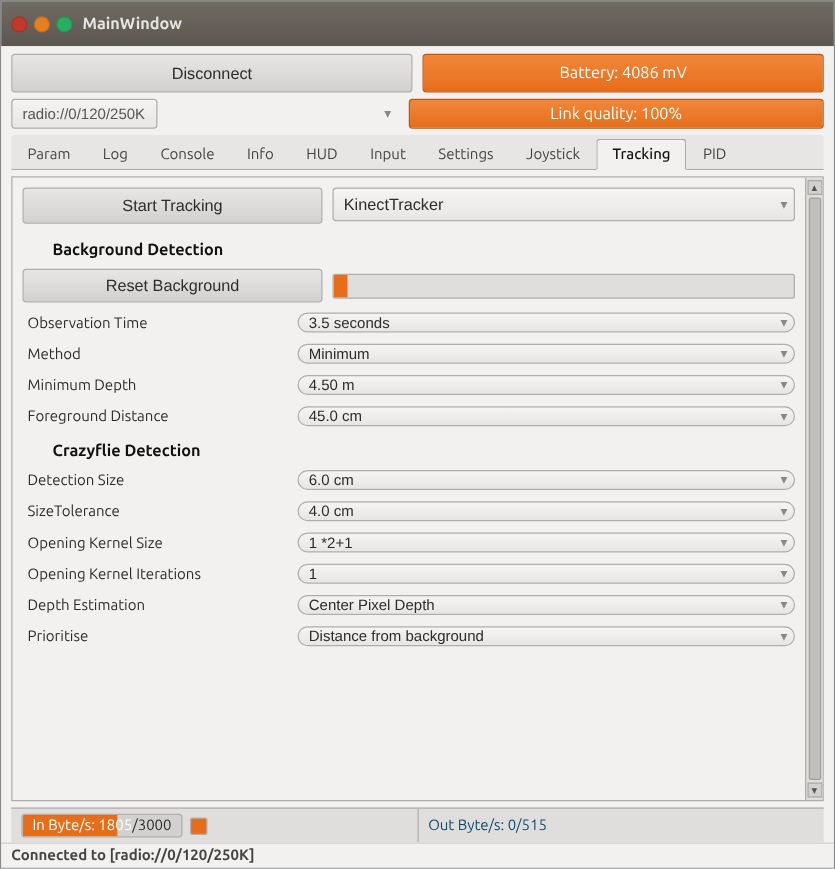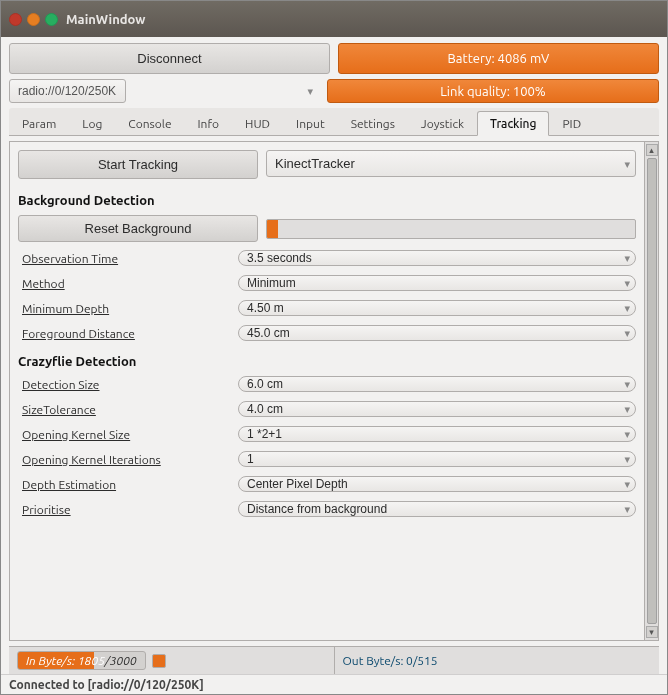--- a/index.html
+++ b/index.html
@@ -252,20 +252,21 @@
       font-size: 11px;
     }
 
     
     .section-header {
       font-size: 13px;
       font-weight: bold;
       color: #111;
       margin-top: 4px;
       margin-bottom: 2px;
+      margin-left: 24px;
     }
 
     
     .reset-bg-row {
       display: flex;
       align-items: center;
       gap: 8px;
       margin-bottom: 2px;
     }
     .btn-reset-bg {
@@ -298,21 +299,20 @@
     .form-row {
       display: flex;
       align-items: center;
       margin-bottom: 3px;
     }
     .form-label {
       width: 220px;
       font-size: 12px;
       color: #2c2c2c;
       padding-left: 4px;
-      text-decoration: underline;
     }
     .form-value-wrapper {
       flex: 1;
       position: relative;
     }
     .form-select {
       width: 100%;
       padding: 0 8px;
       background: linear-gradient(to bottom, #f5f4f3, #e8e6e4);
       border: 1px solid #b0adab;
@@ -352,21 +352,20 @@
       border-right: 1px solid #b0adab;
     }
     .status-in-label {
       background: linear-gradient(to right, #e66e1a 0%, #e66e1a 60%, #d3d1cf 60%, #d3d1cf 100%);
       border: 1px solid #b0adab;
       border-radius: 3px;
       padding: 2px 8px;
       font-size: 12px;
       color: #fff;
       white-space: nowrap;
-      font-style: italic;
     }
     .status-bar-divider {
       width: 14px;
       height: 14px;
       background: #e66e1a;
       border: 1px solid #b0adab;
       border-radius: 2px;
     }
     .status-out {
       flex: 1;

